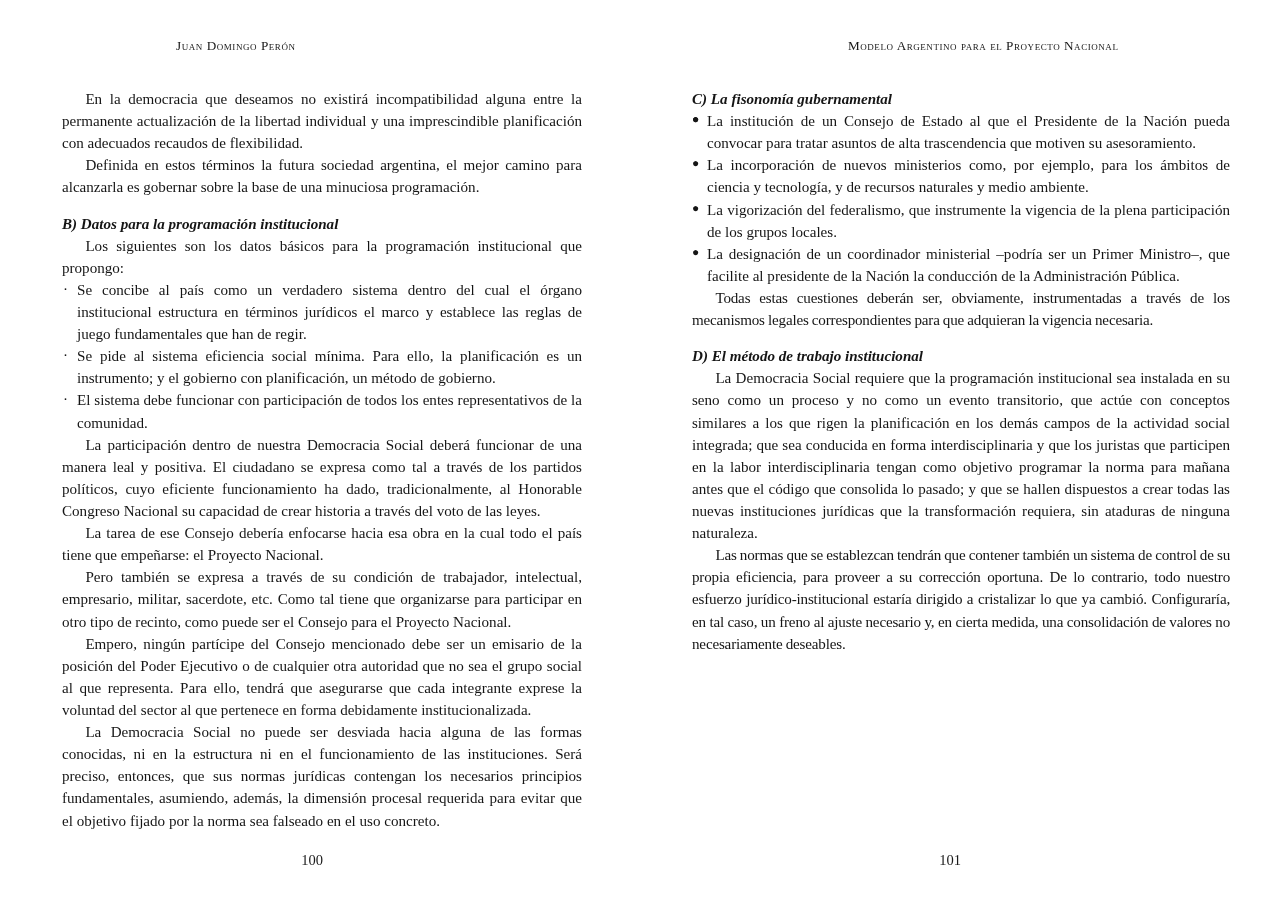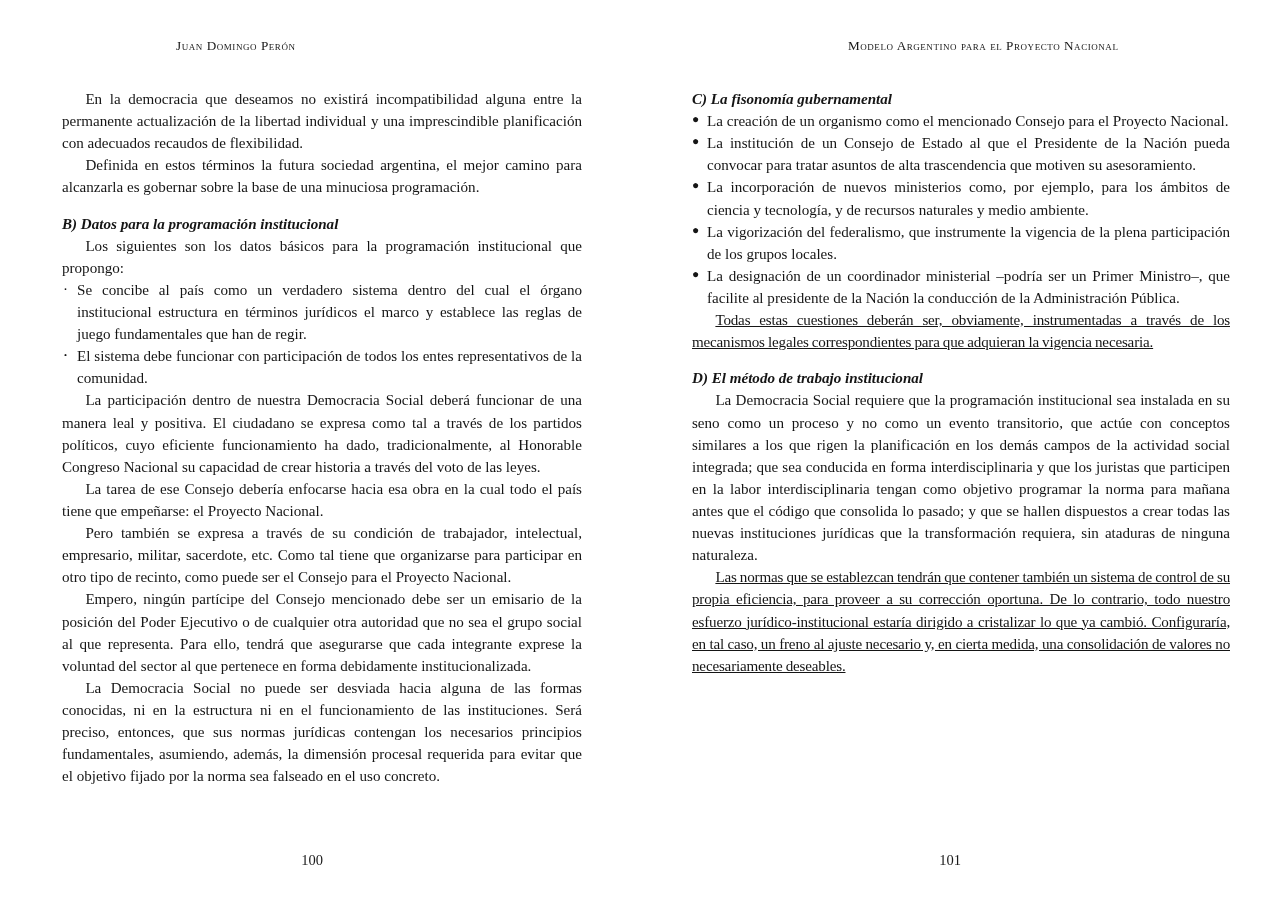--- a/index.html
+++ b/index.html
@@ -79,21 +79,21 @@
     margin: 0;
   }
   ul.blist li .bullet {
     position: absolute;
     left: 0;
     top: 0;
   }
   ul.blist.dotted li .bullet { font-size: 15px; left: 1px; }
   ul.blist.round  li .bullet { font-size: 12px; left: 0px; top: 1px; }
 
-  .tight { letter-spacing: -0.18px; word-spacing: -0.4px; text-decoration: underline; }
+  .tight { letter-spacing: -0.18px; word-spacing: -0.4px; }
 
   .folio {
     position: absolute;
     bottom: 28px;
     left: 0;
     width: 100%;
     text-align: center;
     font-size: 14.5px;
     color: #1a1a1a;
   }
@@ -118,20 +118,21 @@
 
       <p class="para">Los siguientes son los datos básicos para la programación institucional que propongo:</p>
 
       <ul class="blist dotted">
         <li>
           <span class="bullet">·</span>
           <span>Se concibe al país como un verdadero sistema dentro del cual el órgano institucional estructura en términos jurídicos el marco y establece las reglas de juego fundamentales que han de regir.</span>
         </li>
         <li>
           <span class="bullet">·</span>
+          <span>Se pide al sistema eficiencia social mínima. Para ello, la planificación es un instrumento; y el gobierno con planificación, un método de gobierno.</span>
         </li>
         <li>
           <span class="bullet">·</span>
           <span>El sistema debe funcionar con participación de todos los entes representativos de la comunidad.</span>
         </li>
       </ul>
 
       <p class="para">La participación dentro de nuestra Democracia Social deberá funcionar de una manera leal y positiva. El ciudadano se expresa como tal a través de los partidos políticos, cuyo eficiente funcionamiento ha dado, tradicionalmente, al Honorable Congreso Nacional su capacidad de crear historia a través del voto de las leyes.</p>
 
       <p class="para">La tarea de ese Consejo debería enfocarse hacia esa obra en la cual todo el país tiene que empeñarse: el Proyecto Nacional.</p>
@@ -150,21 +151,20 @@
     <div class="running-head">Modelo Argentino para el Proyecto Nacional</div>
 
     <div class="col">
 
       <h3 class="heading first">C) La fisonomía gubernamental</h3>
 
 
       <ul class="blist round">
         <li>
           <span class="bullet">●</span>
-          <span>La creación de un organismo como el mencionado Consejo para el Proyecto Nacional.</span>
         </li>
         <li>
           <span class="bullet">●</span>
           <span>La institución de un Consejo de Estado al que el Presidente de la Nación pueda convocar para tratar asuntos de alta trascendencia que motiven su asesoramiento.</span>
         </li>
         <li>
           <span class="bullet">●</span>
           <span>La incorporación de nuevos ministerios como, por ejemplo, para los ámbitos de ciencia y tecnología, y de recursos naturales y medio ambiente.</span>
         </li>
         <li>

